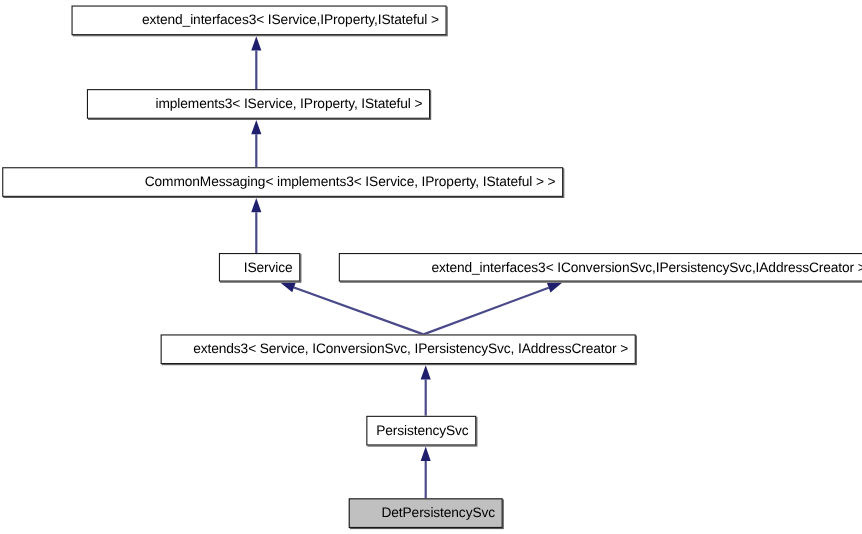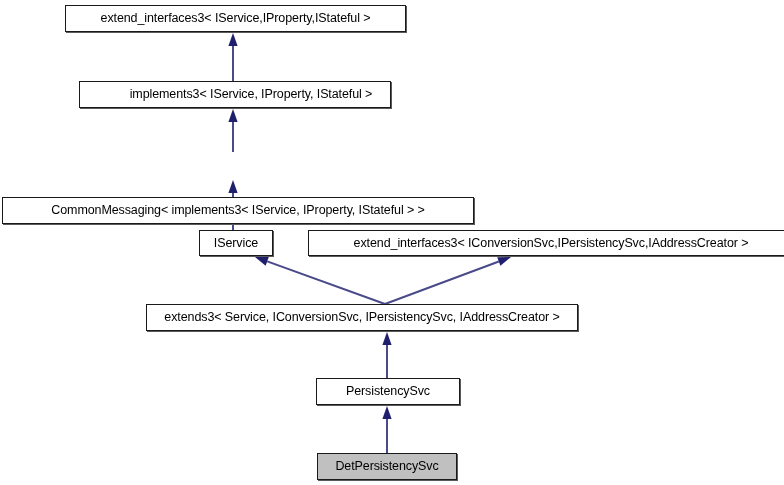--- a/index.html
+++ b/index.html
@@ -30,21 +30,21 @@
     box-sizing: border-box;
     border: 1px solid #1a1a1a;
     background: #ffffff;
     color: #000000;
     font-family: "Liberation Sans", sans-serif;
     font-size: 12.5px;
     line-height: 1;
     white-space: nowrap;
     display: flex;
     align-items: center;
-    justify-content: center;
+    justify-content: flex-end;
     box-shadow: 1px 1px 0 0 #5a5a5a;
     letter-spacing: -0.1px;
   }
   .uml-node.highlight {
     background: #c0c0c0;
   }
   .node-label {
     display: block;
     padding: 0 6px;
   }
@@ -85,33 +85,33 @@
       </g>
     </svg>
 
   <div id="node-layer">
       <div class="uml-node" style="left: 65px; top: 5px; width: 341px; height: 27px;">
         <span class="node-label">extend_interfaces3&lt; IService,IProperty,IStateful &gt;</span>
       </div>
       <div class="uml-node" style="left: 79px; top: 81px; width: 312px; height: 27px; padding-left: 32px;">
         <span class="node-label">implements3&lt; IService, IProperty, IStateful &gt;</span>
       </div>
-      <div class="uml-node" style="left: 2px; top: 152px; width: 472px; height: 27px; margin-top: 45px;">
+      <div class="uml-node" style="left: 2px; top: 152px; width: 510px; height: 27px;">
         <span class="node-label">CommonMessaging&lt; implements3&lt; IService, IProperty, IStateful &gt; &gt;</span>
       </div>
       <div class="uml-node" style="left: 199px; top: 230px; width: 74px; height: 26px;">
         <span class="node-label">IService</span>
       </div>
       <div class="uml-node" style="left: 308px; top: 230px; width: 486px; height: 26px;">
         <span class="node-label">extend_interfaces3&lt; IConversionSvc,IPersistencySvc,IAddressCreator &gt;</span>
       </div>
       <div class="uml-node" style="left: 146px; top: 304px; width: 432px; height: 27px;">
         <span class="node-label">extends3&lt; Service, IConversionSvc, IPersistencySvc, IAddressCreator &gt;</span>
       </div>
-      <div class="uml-node" style="left: 316px; top: 378px; width: 144px; height: 27px;">
+      <div class="uml-node" style="left: 333px; top: 378px; width: 100px; height: 27px;">
         <span class="node-label">PersistencySvc</span>
       </div>
       <div class="uml-node highlight" style="left: 317px; top: 453px; width: 140px; height: 27px;">
         <span class="node-label">DetPersistencySvc</span>
       </div>
     </div>
 
 </div>
 
 </body></html>

